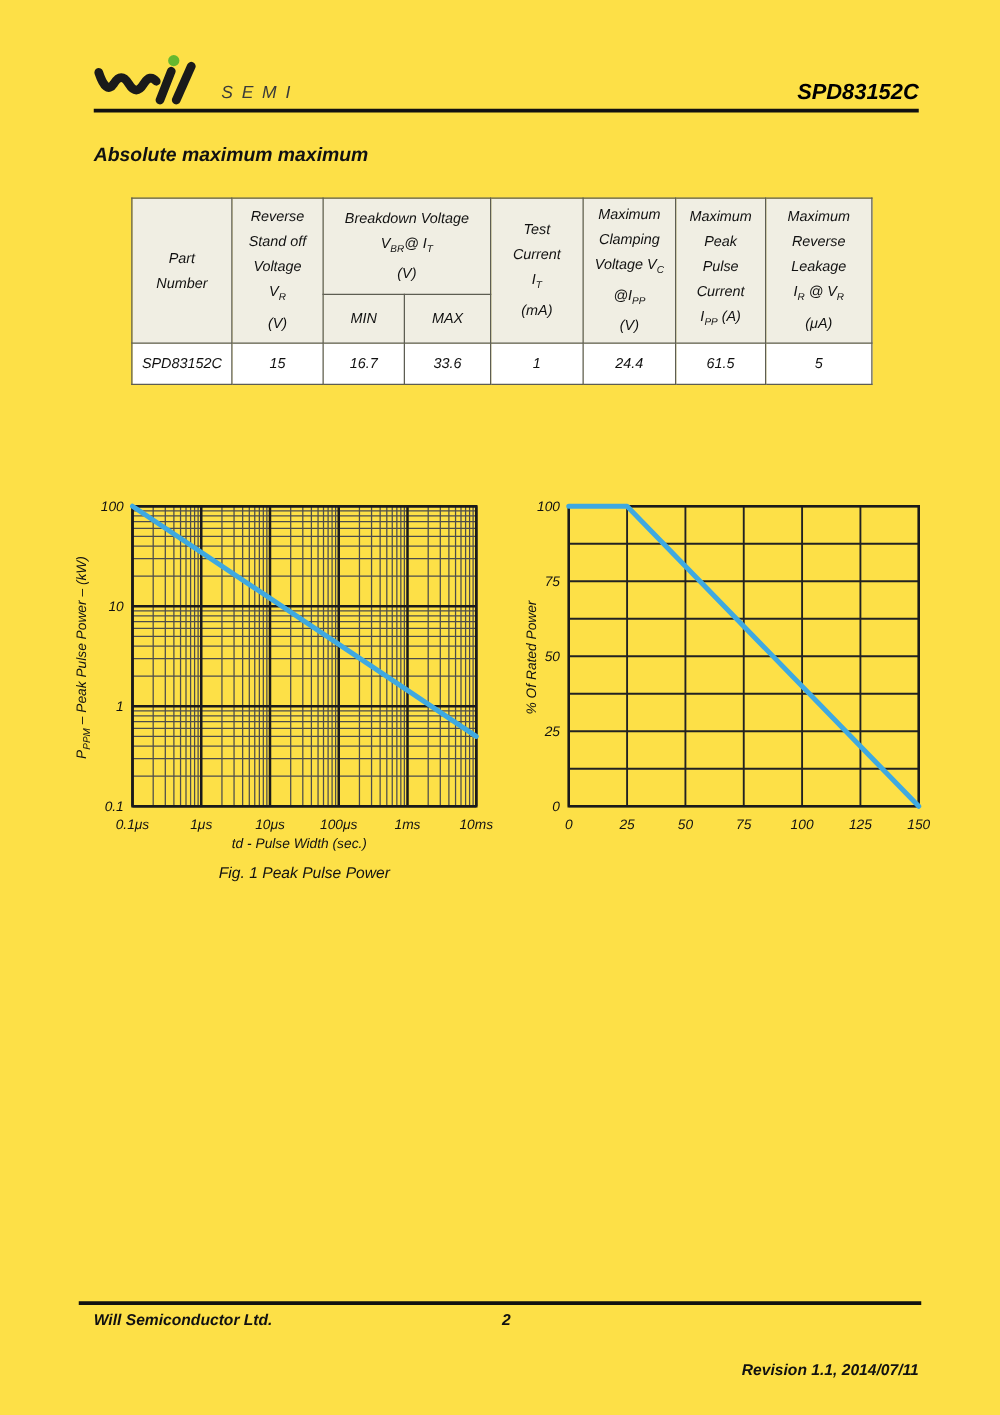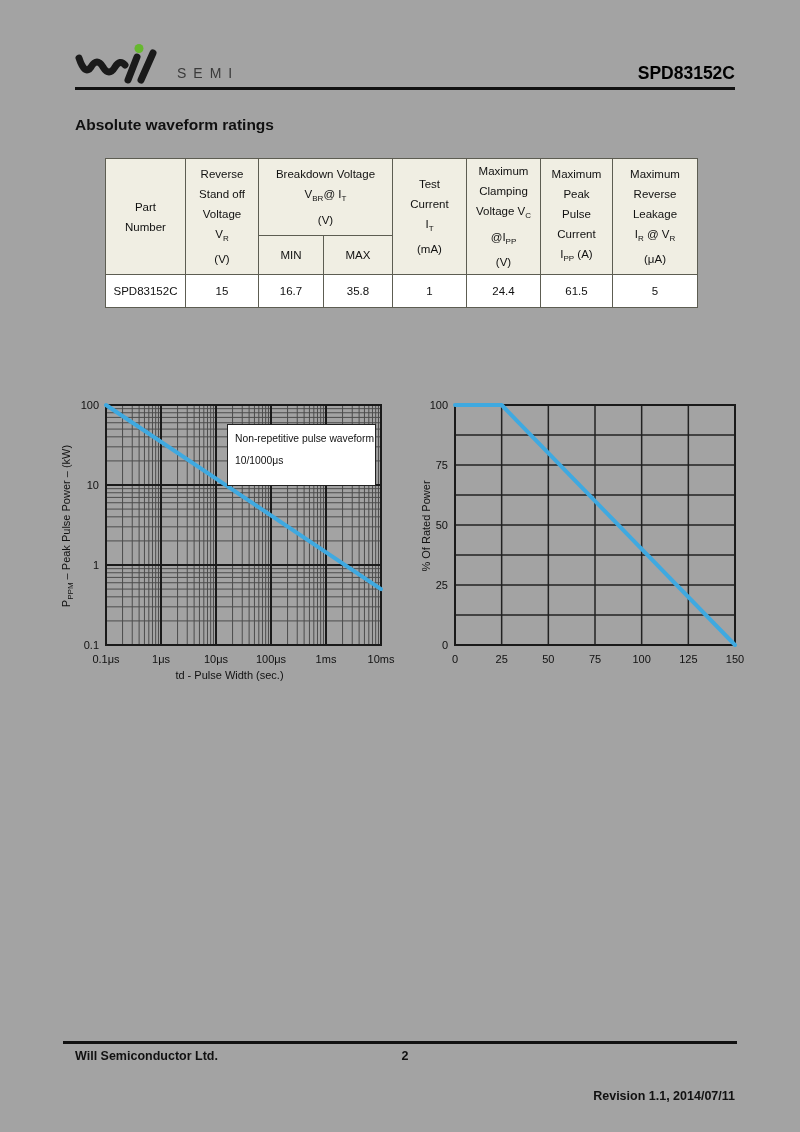--- a/index.html
+++ b/index.html
@@ -1,17 +1,17 @@
 <!DOCTYPE html>
 <html><head>
 <meta charset="utf-8">
 <style>
   html,body{margin:0;padding:0;background:#e8e8e8;}
-  .page{position:relative;width:800px;height:1132px;background:#a3a3a3;margin:0 auto;
-        font-family:"Liberation Sans",sans-serif;color:#111;overflow:hidden;}
+  .page{position:relative;width:800px;height:1132px;background:#fde047;margin:0 auto;
+        font-family:"Liberation Sans",sans-serif;color:#111;overflow:hidden;font-style:italic;}
 
   
   .hdr{position:absolute;left:75px;top:42px;width:660px;height:44px;}
   .brand{position:absolute;left:0;bottom:2px;display:flex;align-items:flex-end;}
   .brand .semi{font-size:14px;letter-spacing:7px;color:#3a3a3a;margin-left:10px;margin-bottom:3px;}
   .partnum{position:absolute;right:0;bottom:2px;font-size:17.5px;font-weight:bold;color:#000;}
   .rule-top{position:absolute;left:75px;top:87px;width:660px;height:3px;background:#111;}
 
   .h1{position:absolute;left:75px;top:116px;font-size:15.5px;font-weight:bold;}
   .h2{position:absolute;left:75px;top:329px;font-size:15.5px;font-weight:bold;}
@@ -26,21 +26,21 @@
   sub{font-size:8px;}
 
   
   .figure{position:absolute;top:397px;width:345px;height:320px;}
   #fig1{left:56px;} #fig2{left:410px;}
   .figure svg{position:absolute;left:0;top:0;}
   svg text{font-family:"Liberation Sans",sans-serif;font-size:11px;fill:#111;}
   .ylab{position:absolute;left:4px;top:250px;width:242px;transform:rotate(-90deg);
         transform-origin:top left;text-align:center;font-size:11px;color:#111;}
   .xlab{position:absolute;top:272px;font-size:11px;text-align:center;color:#111;}
-  #fig1 .xlab{left:36px;width:275px;} #fig2 .xlab{left:45px;width:280px;}
+  #fig1 .xlab{left:46px;width:275px;} #fig2 .xlab{left:45px;width:280px;}
   .caption{position:absolute;top:294px;font-size:12.5px;text-align:center;color:#111;}
   #fig1 .caption{left:50px;width:275px;} #fig2 .caption{left:45px;width:280px;}
   .anno{position:absolute;left:171px;top:27px;width:149px;height:62px;background:#fff;
         border:1.5px solid #222;font-size:10.3px;padding:8px 0 0 7px;box-sizing:border-box;}
   .anno div{margin-bottom:11px;white-space:nowrap;}
 
   
   .rule-bot{position:absolute;left:63px;top:1041px;width:674px;height:3px;background:#111;}
   .foot{position:absolute;left:75px;top:1049px;width:660px;font-size:12.5px;font-weight:bold;}
   .foot .c{position:absolute;left:0;width:660px;text-align:center;}
@@ -59,21 +59,21 @@
         <line x1="62" y1="13" x2="53" y2="36" stroke="#1a1a1a" stroke-width="7" stroke-linecap="round"></line>
         <line x1="78" y1="9" x2="66" y2="36" stroke="#1a1a1a" stroke-width="7" stroke-linecap="round"></line>
         <circle cx="64" cy="4.5" r="4.5" fill="#66B82F"></circle>
       </svg>
       <span class="semi">SEMI</span>
     </div>
     <div class="partnum">SPD83152C</div>
   </div>
   <div class="rule-top"></div>
 
-  <div class="h1">Absolute waveform ratings</div>
+  <div class="h1">Absolute maximum maximum</div>
 
   <table class="amr">
     <colgroup>
       <col style="width:80px">
         <col style="width:73px">
         <col style="width:65px">
         <col style="width:69px">
       <col style="width:74px">
         <col style="width:74px">
         <col style="width:72px">
@@ -90,21 +90,21 @@
       <td class="hd" rowspan="2">Maximum<br>Reverse<br>Leakage<br>I<sub>R</sub> @ V<sub>R</sub><br>(μA)</td>
     </tr>
     <tr>
       <td class="hd" style="height:34px">MIN</td>
       <td class="hd">MAX</td>
     </tr>
     <tr class="datarow">
       <td>SPD83152C</td>
       <td>15</td>
       <td>16.7</td>
-      <td>35.8</td>
+      <td>33.6</td>
       <td>1</td>
       <td>24.4</td>
       <td>61.5</td>
       <td>5</td>
     </tr>
   </tbody>
     </table>
 
 
   <div class="figure" id="fig1">
@@ -190,25 +190,22 @@
         <text x="160" y="266" text-anchor="middle">10μs</text>
         <text x="215" y="266" text-anchor="middle">100μs</text>
         <text x="270" y="266" text-anchor="middle">1ms</text>
         <text x="325" y="266" text-anchor="middle">10ms</text>
         <text x="43" y="252" text-anchor="end">0.1</text>
         <text x="43" y="172" text-anchor="end">1</text>
         <text x="43" y="92" text-anchor="end">10</text>
         <text x="43" y="12" text-anchor="end">100</text>
         <polyline points="50,8 325,192.0823996531185" fill="none" stroke="#3FA9E0" stroke-width="4" stroke-linecap="round" stroke-linejoin="round"></polyline>
       </svg>
-    <div class="anno">
-      <div>Non-repetitive pulse waveform</div>
-      <div>10/1000μs</div>
-    </div>
     <div class="xlab">td - Pulse Width (sec.)</div>
+    <div class="caption">Fig. 1 Peak Pulse Power</div>
   </div>
 
   <div class="figure" id="fig2">
     <div class="ylab" style="left:10px;">% Of Rated Power</div>
     <svg id="chart2svg" width="345" height="272">
         <line x1="45" y1="8" x2="45" y2="248" stroke="#222" stroke-width="1.5"></line>
         <line x1="91.66666666666666" y1="8" x2="91.66666666666666" y2="248" stroke="#222" stroke-width="1.5"></line>
         <line x1="138.33333333333331" y1="8" x2="138.33333333333331" y2="248" stroke="#222" stroke-width="1.5"></line>
         <line x1="185" y1="8" x2="185" y2="248" stroke="#222" stroke-width="1.5"></line>
         <line x1="231.66666666666666" y1="8" x2="231.66666666666666" y2="248" stroke="#222" stroke-width="1.5"></line>

